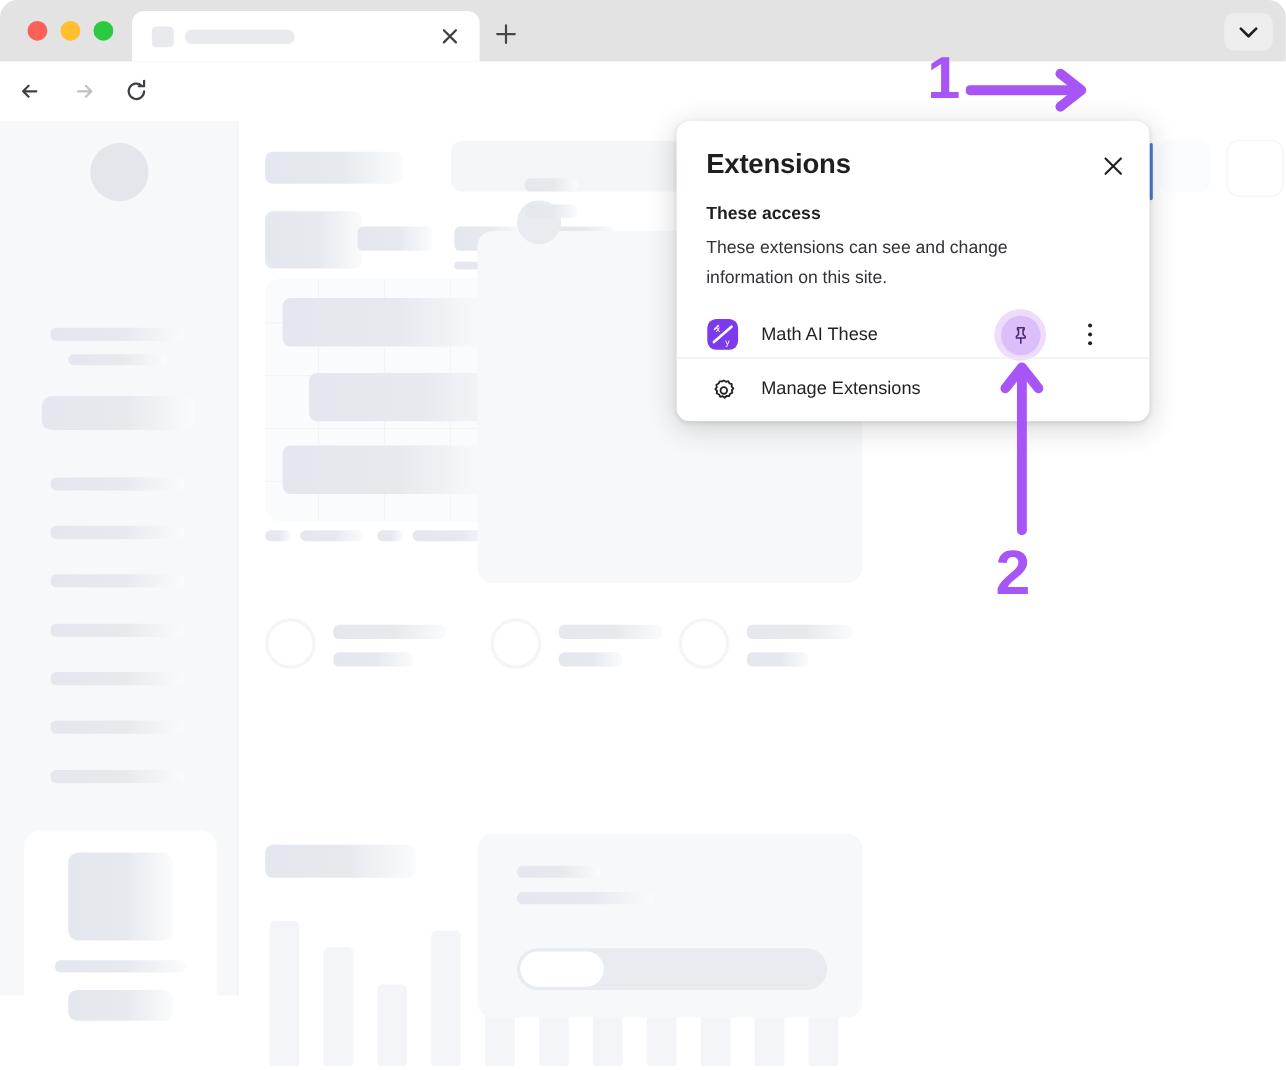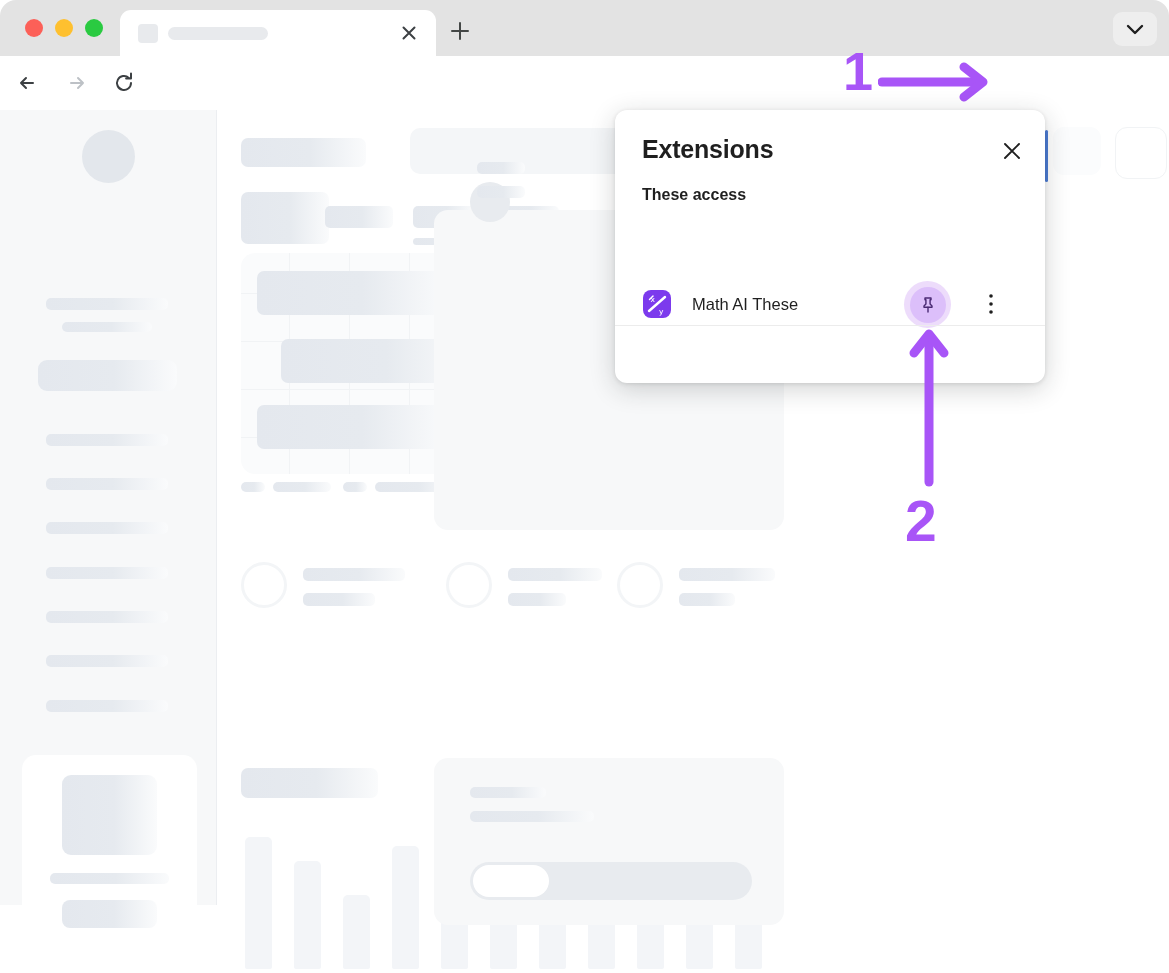--- a/index.html
+++ b/index.html
@@ -469,20 +469,21 @@
   </svg>
 
   <div class="popup">
     <div class="popup-title">Extensions</div>
     <div class="popup-close">
       <svg width="22" height="22" viewBox="0 0 22 22">
           <path d="M4 4 L18 18 M18 4 L4 18" stroke="#1f1f1f" stroke-width="1.9" stroke-linecap="round"></path>
         </svg>
     </div>
     <div class="popup-sub">These access</div>
+    <div class="popup-desc">These extensions can see and change information on this site.</div>
 
     <div class="ext-row">
       <div class="ext-icon">
         <svg width="28" height="28" viewBox="0 0 28 28">
           <path d="M6 21 L22 7" stroke="#ffffff" stroke-width="2.4" stroke-linecap="round"></path>
           <text x="7.5" y="12.2" font-family="DejaVu Sans, sans-serif" font-size="7.5" fill="#ffffff">x</text>
           <text x="16" y="23.5" font-family="DejaVu Sans, sans-serif" font-size="7.5" fill="#ffffff">y</text>
           <path d="M6.5 9.5 L10 6" stroke="#ffffff" stroke-width="1.4" stroke-linecap="round"></path>
         </svg>
       </div>
@@ -499,20 +500,29 @@
         <svg width="24" height="26" viewBox="0 0 24 26">
           <circle cx="12" cy="5" r="1.8" fill="#1f1f1f"></circle>
           <circle cx="12" cy="13" r="1.8" fill="#1f1f1f"></circle>
           <circle cx="12" cy="21" r="1.8" fill="#1f1f1f"></circle>
         </svg>
       </div>
     </div>
 
     <div class="popup-div"></div>
 
+    <div class="manage-row">
+      <div class="gear">
+        <svg width="24" height="24" viewBox="0 0 24 24">
+          <path d="M12 2.8 l1.9 1.3 2.2-.6 1 2.1 2.2.6 -.2 2.3 1.6 1.6 -1.4 1.8 .5 2.2 -2.1 1 -.9 2.1 -2.3-.2 -1.7 1.6 -1.8-1.4 -2.2.5 -1-2.1 -2.1-.9 .2-2.3 -1.6-1.7 1.4-1.8 -.5-2.2 2.1-1 .9-2.1 2.3.2z" fill="none" stroke="#1f1f1f" stroke-width="1.6" stroke-linejoin="round"></path>
+          <circle cx="12" cy="12" r="3" fill="none" stroke="#1f1f1f" stroke-width="1.6"></circle>
+        </svg>
+      </div>
+      <div class="manage-label">Manage Extensions</div>
+    </div>
   </div>
 
   <svg class="arrow-svg" style="left:900px; top:322px;" width="60" height="165">
     <path d="M29 160 V16" stroke="#a855f7" stroke-width="9" stroke-linecap="round" fill="none"></path>
     <path d="M14 31 L29 12 L44 31" stroke="#a855f7" stroke-width="9" stroke-linecap="round" stroke-linejoin="round" fill="none"></path>
   </svg>
   <div class="anno-num anno-2">2</div>
 
 </div>
 

